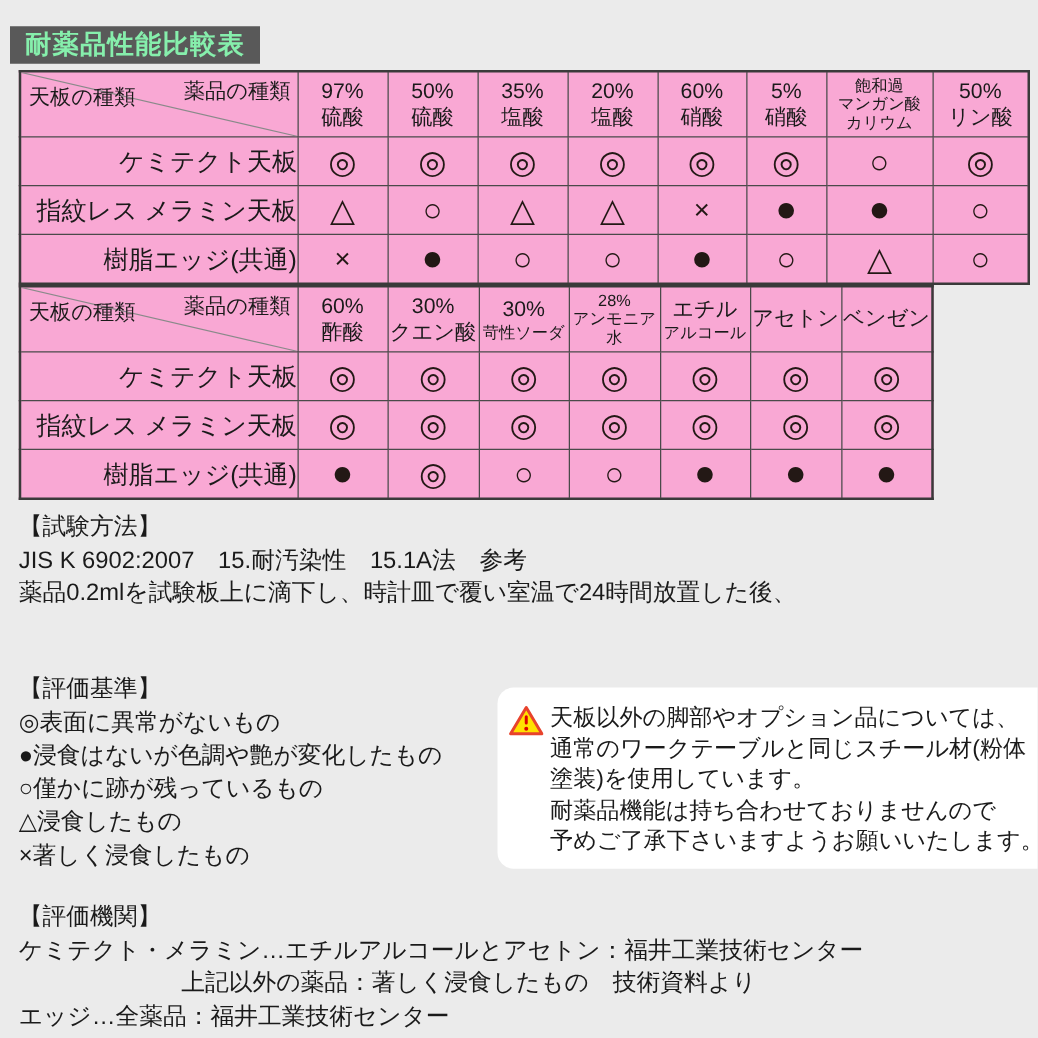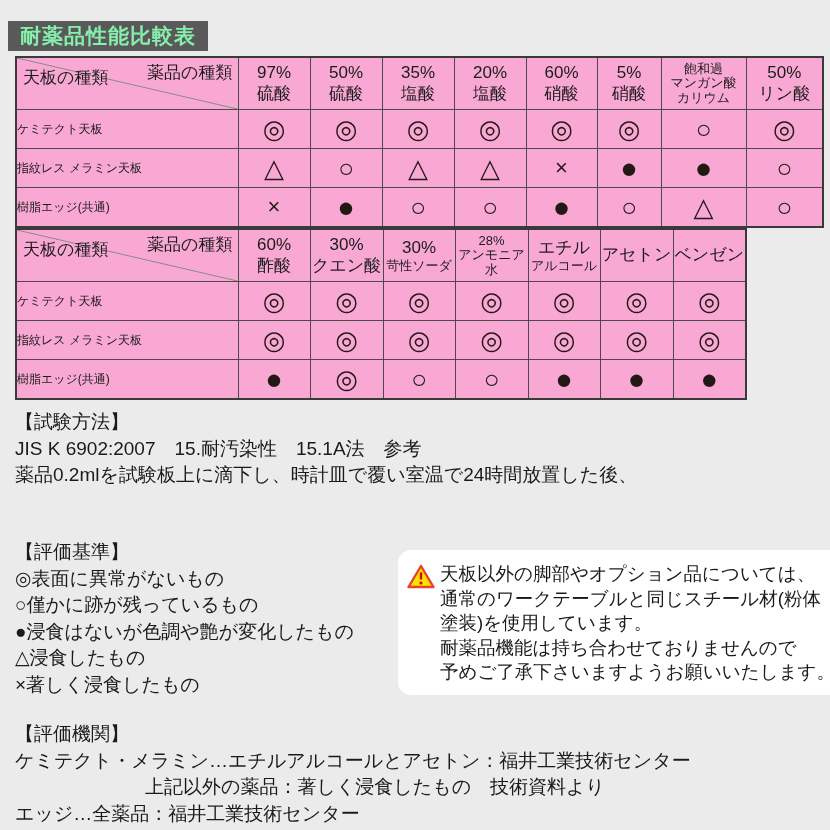--- a/index.html
+++ b/index.html
@@ -33,21 +33,21 @@
 
   .corner{position:relative}
   .diag{position:absolute;left:0;top:0;width:100%;height:100%}
   .diag line{stroke:#8a8a8a;stroke-width:1;vector-effect:non-scaling-stroke}
   .c-tr{position:absolute;top:3px;right:5px;font-size:17px}
   .c-bl{position:absolute;bottom:20px;left:6px;font-size:17px}
 
   .thl{font-size:17px;line-height:1.22;text-align:center}
   .thl.sm{font-size:13px;line-height:1.12}
 
-  .rowl{font-size:12px;text-align:left;white-space:nowrap}
+  .rowl{font-size:20px;text-align:right;white-space:nowrap}
 
   .sym{text-align:center;vertical-align:middle;font-size:26px;color:#231815;line-height:1}
   .sym.filled{font-size:29px}
   .sym.cross{font-size:22px}
 
   
   .sec{position:absolute;left:15px;font-size:19px;line-height:26.5px;white-space:nowrap}
   #test-method{top:409px}
   #criteria{top:539px}
   #evaluator{top:721px}
@@ -243,22 +243,22 @@
 
   <div class="sec" id="test-method">
     <div>【試験方法】</div>
     <div>JIS K 6902:2007　15.耐汚染性　15.1A法　参考</div>
     <div>薬品0.2mlを試験板上に滴下し、時計皿で覆い室温で24時間放置した後、</div>
   </div>
 
   <div class="sec" id="criteria">
     <div>【評価基準】</div>
     <div>◎表面に異常がないもの</div>
+    <div>●浸食はないが色調や艶が変化したもの</div>
     <div>○僅かに跡が残っているもの</div>
-    <div>●浸食はないが色調や艶が変化したもの</div>
     <div>△浸食したもの</div>
     <div>×著しく浸食したもの</div>
   </div>
 
   <div class="warn">
     <svg class="warn-icon" width="28" height="25" viewBox="0 0 28 25">
       <path d="M14 2 L26.5 23 H1.5 Z" stroke-width="2.4" stroke-linejoin="round" fill="#ffe000"></path>
       <path d="M14 2 L26.5 23 H1.5 Z" fill="none" stroke-width="2.4" stroke-linejoin="round" stroke="#e8432c"></path>
       <rect x="12.8" y="8.2" width="2.4" height="7.4" rx="1.2" fill="#dd0000"></rect>
       <circle cx="14" cy="19" r="1.6" fill="#dd0000"></circle>

